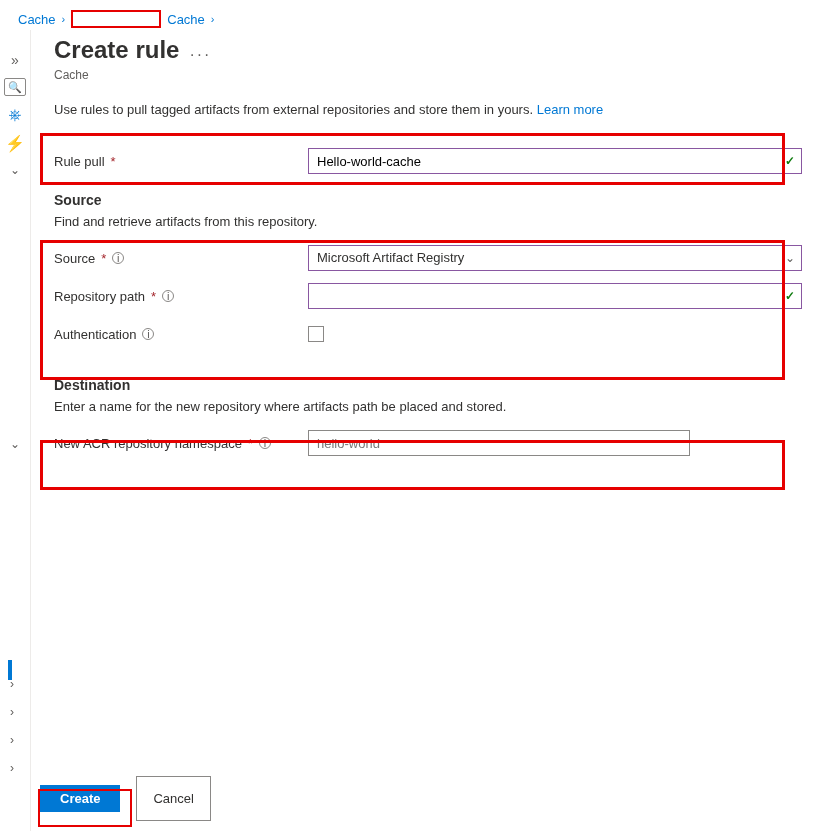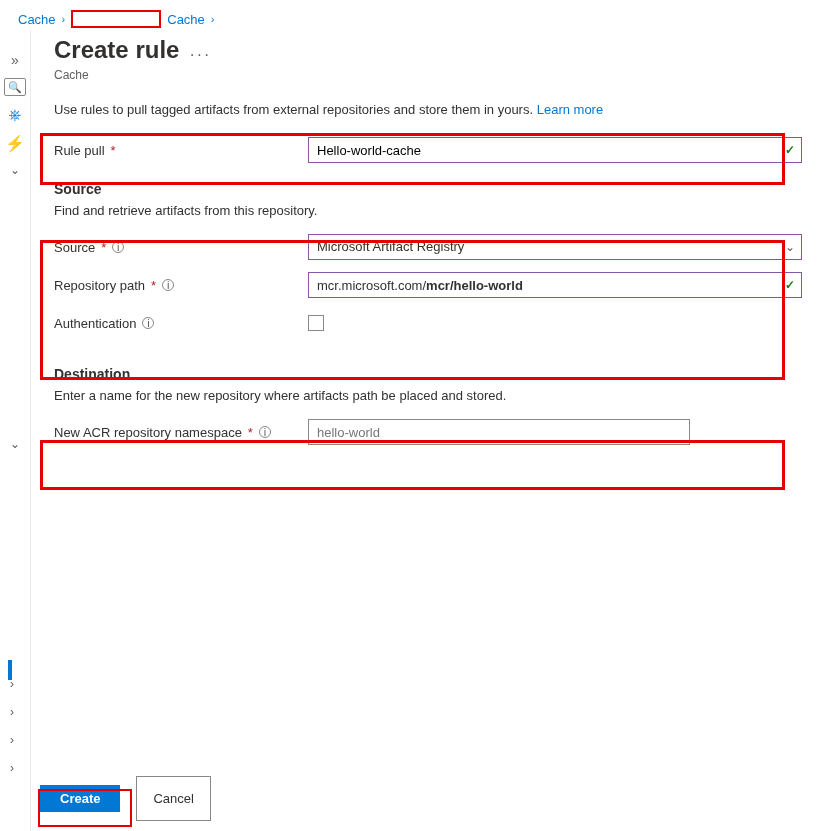--- a/index.html
+++ b/index.html
@@ -49,21 +49,21 @@
     }
     .main {
       position: absolute;
       left: 54px; right: 20px; top: 30px; bottom: 0;
       display: flex; flex-direction: column;
     }
     .title-row { display:flex; align-items: flex-end; gap:10px; margin-top: 6px;}
     .title { font-size: 24px; font-weight: 600; color:#323130;}
     .title-more { color:#605e5c; font-size: 16px; letter-spacing: 2px;}
     .subtitle { font-size: 12px; color:#605e5c; margin-top: 4px; margin-bottom: 20px;}
-    .desc { font-size: 13px; color:#323130; margin-bottom: 14px;}
+    .desc { font-size: 13px; color:#323130; margin-bottom: 25px;}
     .desc a { color:#0078d4; text-decoration:none;}
     .section-title { font-size:14px; font-weight:600; margin-top: 12px; margin-bottom: 6px;}
     .section-sub { font-size:13px; color:#323130; margin-bottom: 10px;}
     .form-row {
       display:flex; align-items:center; min-height: 38px;
     }
     .label-col {
       width: 254px; display:flex; align-items:center; gap:6px; font-size:13px;
     }
     .req { color:#a4262c; }
@@ -198,23 +198,20 @@
   </div>
 
   <div class="form-row">
     <div class="label-col">
       <span>Repository path</span>
       <span class="req">*</span>
       <span class="info-icon">i</span>
     </div>
     <div class="field-col">
       <div class="input-wrap">
-        <span class="repo-static">
-          <span>mcr.microsoft.com/</span><span class="repo-bold">mcr/hello-world</span>
-        </span>
         <span class="end-icon check-ok">✓</span>
       </div>
     </div>
   </div>
 
   <div class="form-row">
     <div class="label-col">
       <span>Authentication</span>
       <span class="info-icon">i</span>
     </div>

